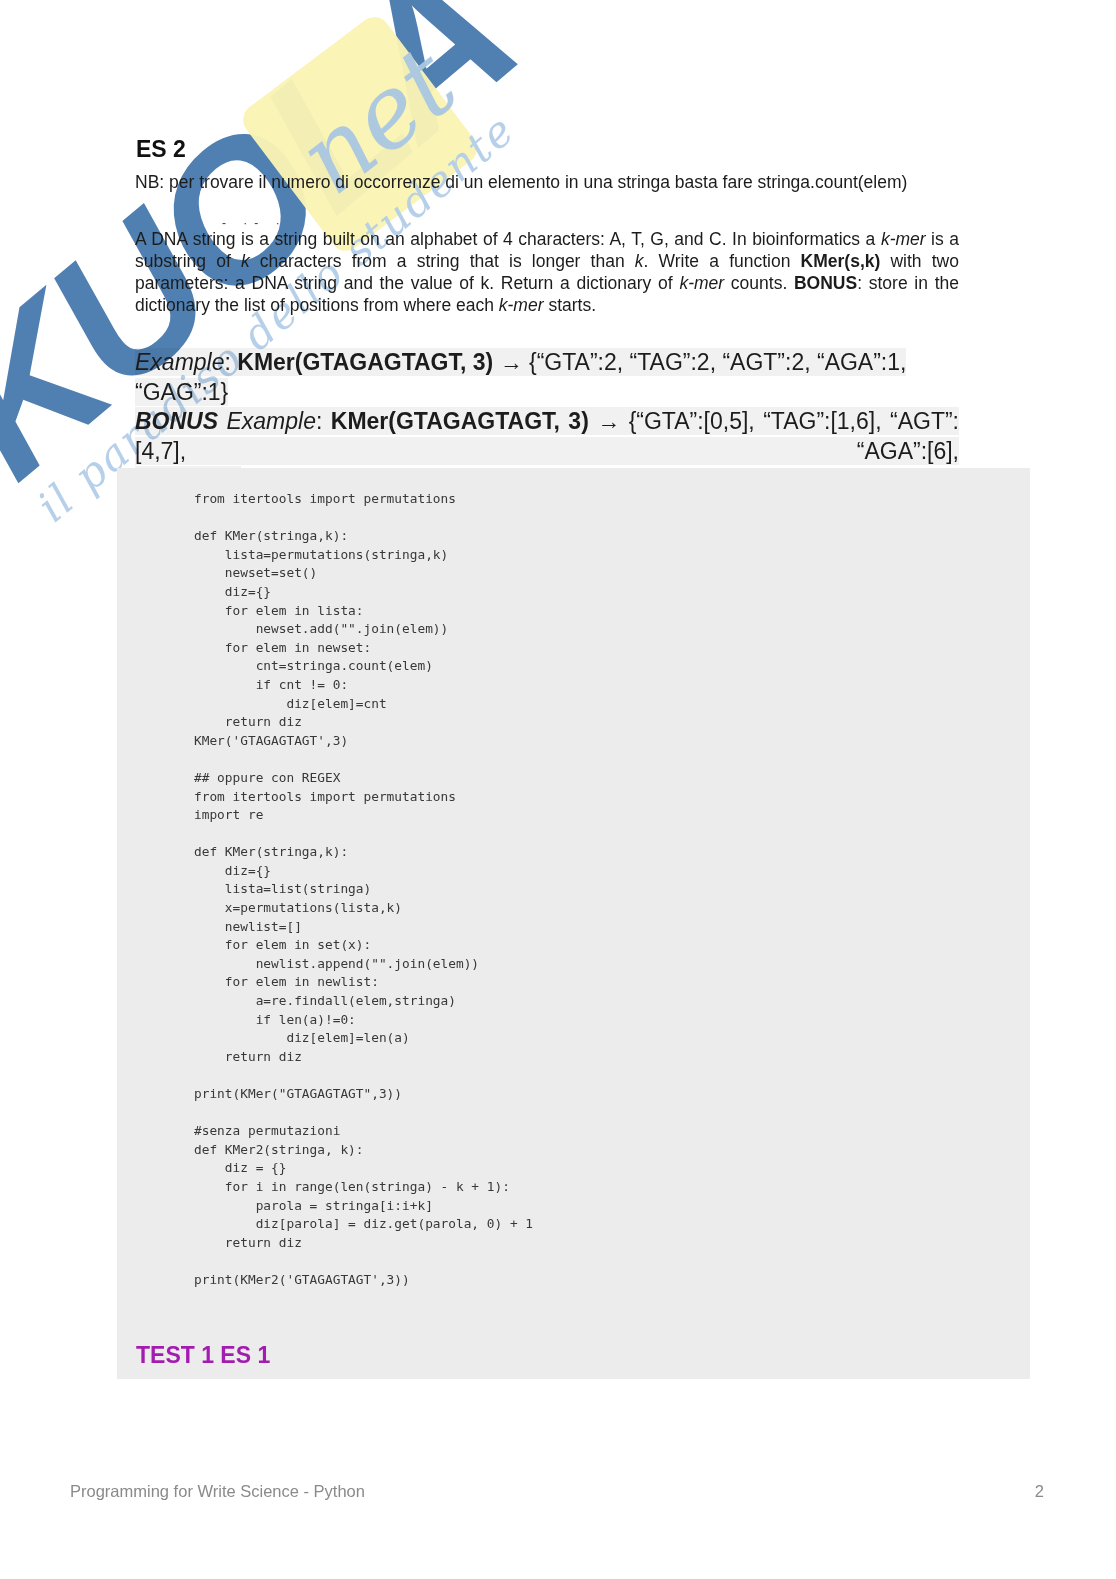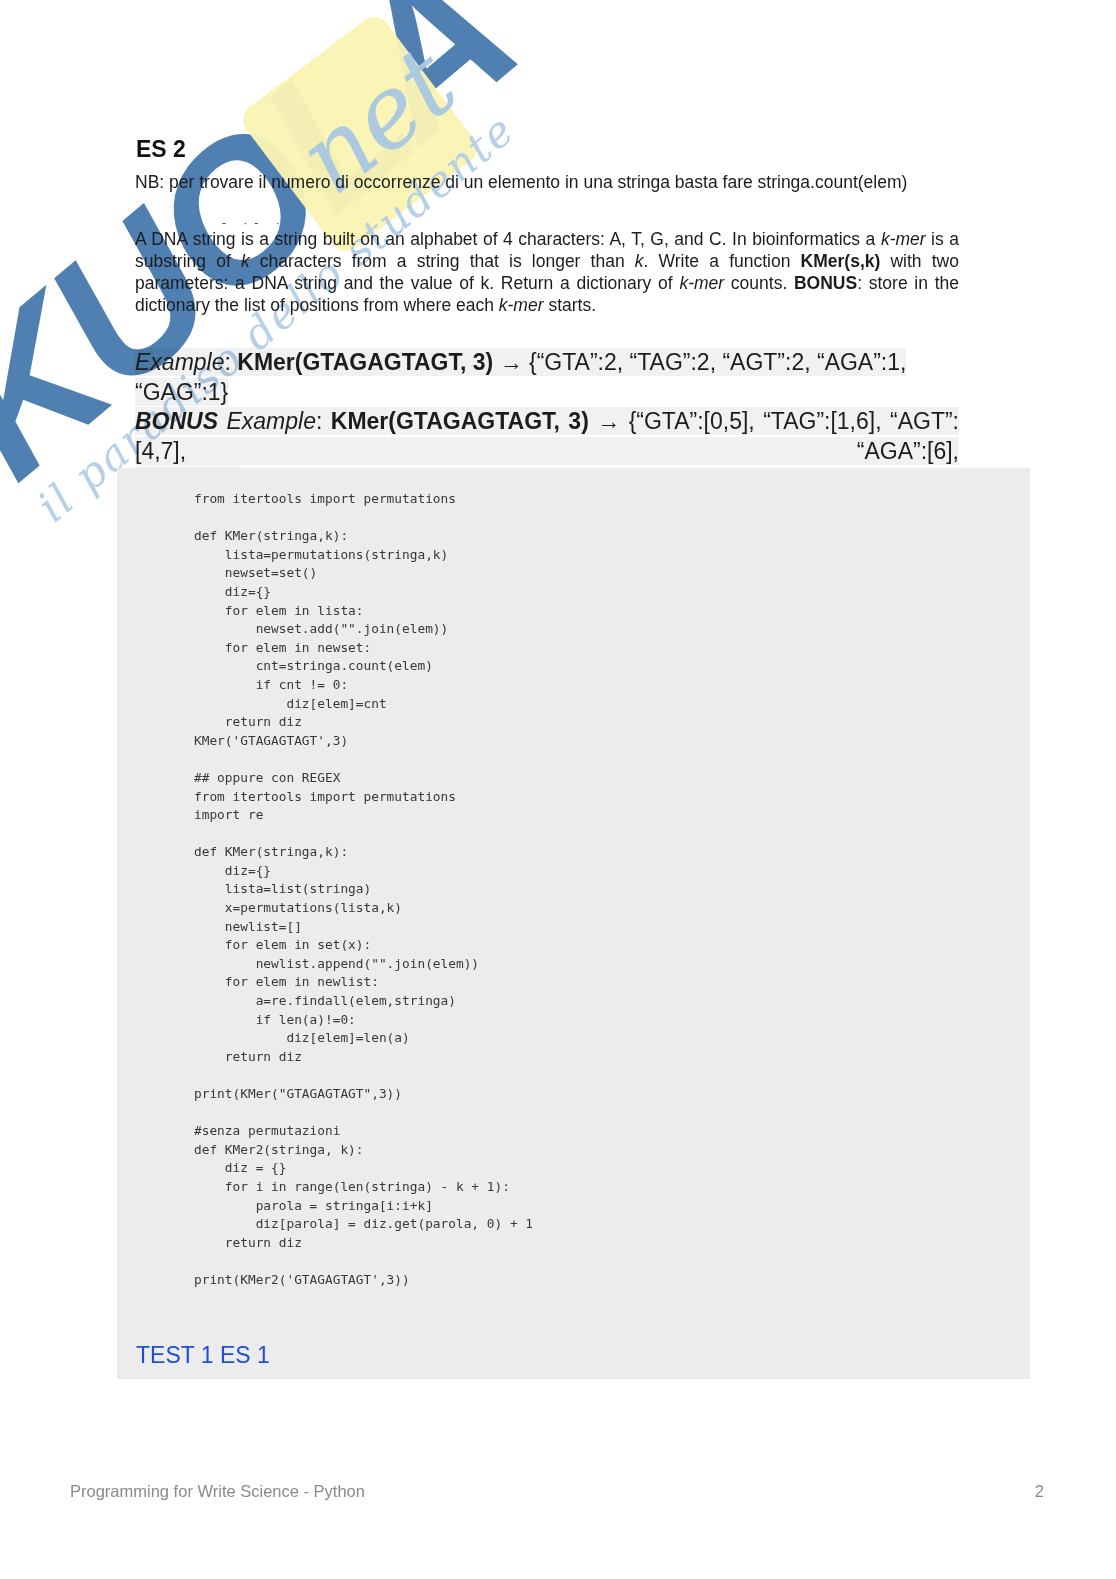--- a/index.html
+++ b/index.html
@@ -47,21 +47,21 @@
   .codeblock {
     position:absolute; left:117px; top:468px; width:869px; height:911px;
     background:#ececec;
     padding-left:44px;
   }
   .codeblock pre {
     margin:0; padding:22px 10px 0 33px;
     font-family:"DejaVu Sans Mono","Liberation Mono", monospace;
     font-size:12.8px; line-height:18.6px; color:#383838;
   }
-  .h-test1 { position:absolute; left:136px; top:1342px; font-size:23px; font-weight:normal; color:#1d4ed8; }
+  .h-test1 { position:absolute; left:136px; top:1342px; font-size:23px; font-weight:bold; color:#a21caf; }
   .bissextile { position:absolute; left:135px; top:1382px; width:840px; font-size:17.5px; color:#1c1c1c; }
   .footer-left { position:absolute; left:70px; top:1482px; font-size:16.5px; color:#8a8a8a; }
   .footer-page { position:absolute; right:72px; top:1482px; font-size:16.5px; color:#8a8a8a; }
 </style>
 </head>
 <body>
 
 <div class="page">
 
   <div class="wm">

